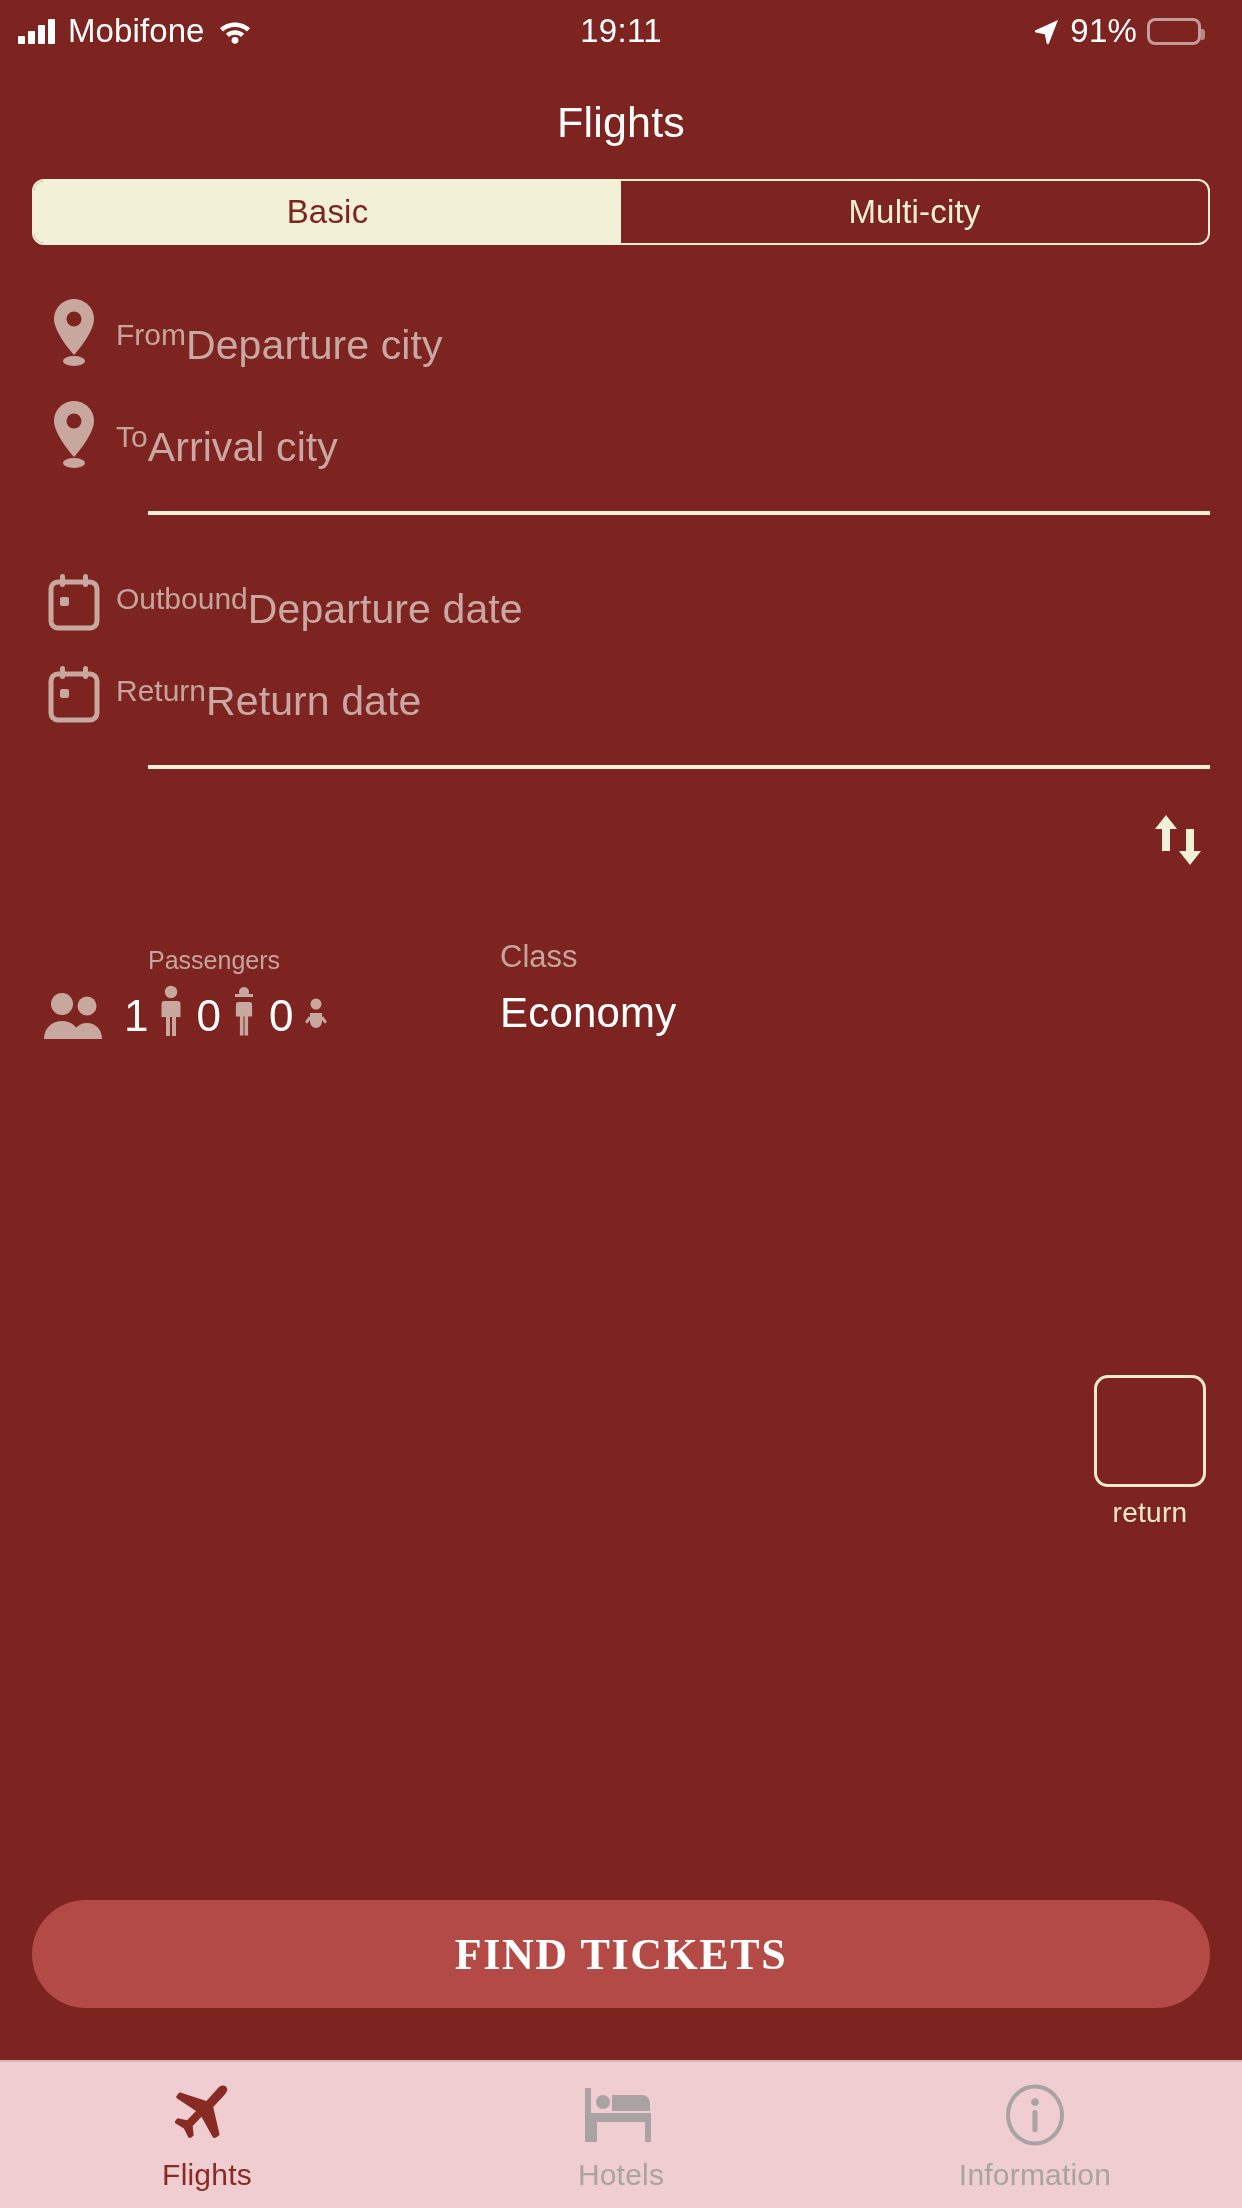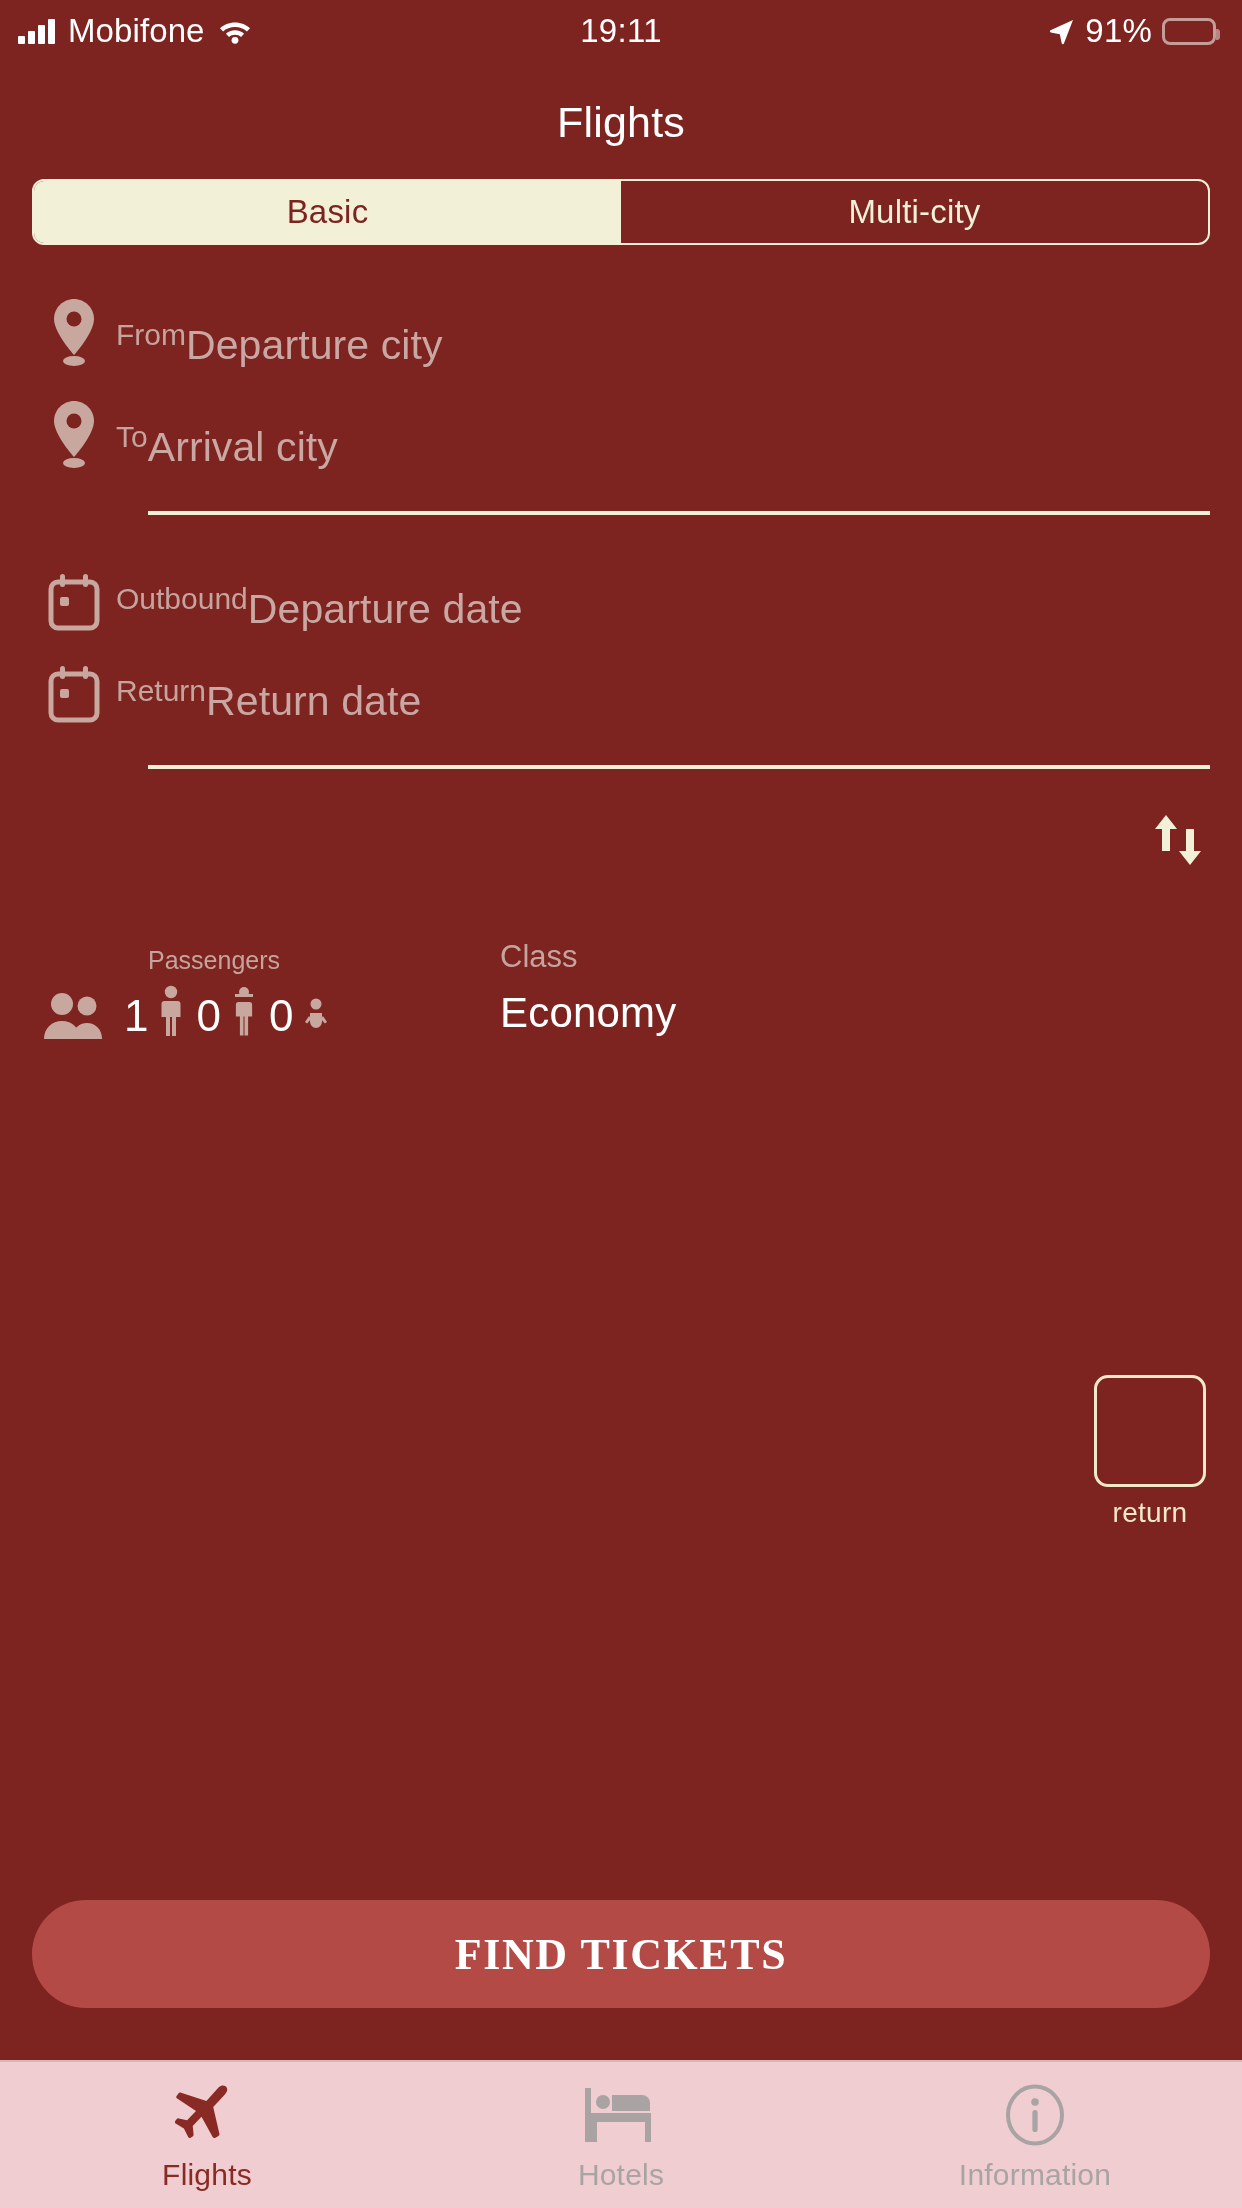--- a/index.html
+++ b/index.html
@@ -10,21 +10,21 @@
     color:#ffffff;
     overflow:hidden;
     position:relative;
   }
   .screen { position:absolute; inset:0; background:#7d2420; display:flex; flex-direction:column; }
 
   
   .statusbar {
     height:62px; flex:0 0 62px;
     display:flex; align-items:center;
-    padding:0 26px 0 18px;
+    padding:0 41px 0 18px;
     position:relative;
   }
   .sb-left { display:flex; align-items:center; gap:13px; }
   .sig { display:flex; align-items:flex-end; gap:3px; height:26px; }
   .sig i { display:block; width:7px; background:#fff; border-radius:1px; }
   .sig i:nth-child(1){ height:8px; }
   .sig i:nth-child(2){ height:13px; }
   .sig i:nth-child(3){ height:19px; }
   .sig i:nth-child(4){ height:25px; }
   .carrier { font-size:33px; letter-spacing:0.1px; color:#fff; }

